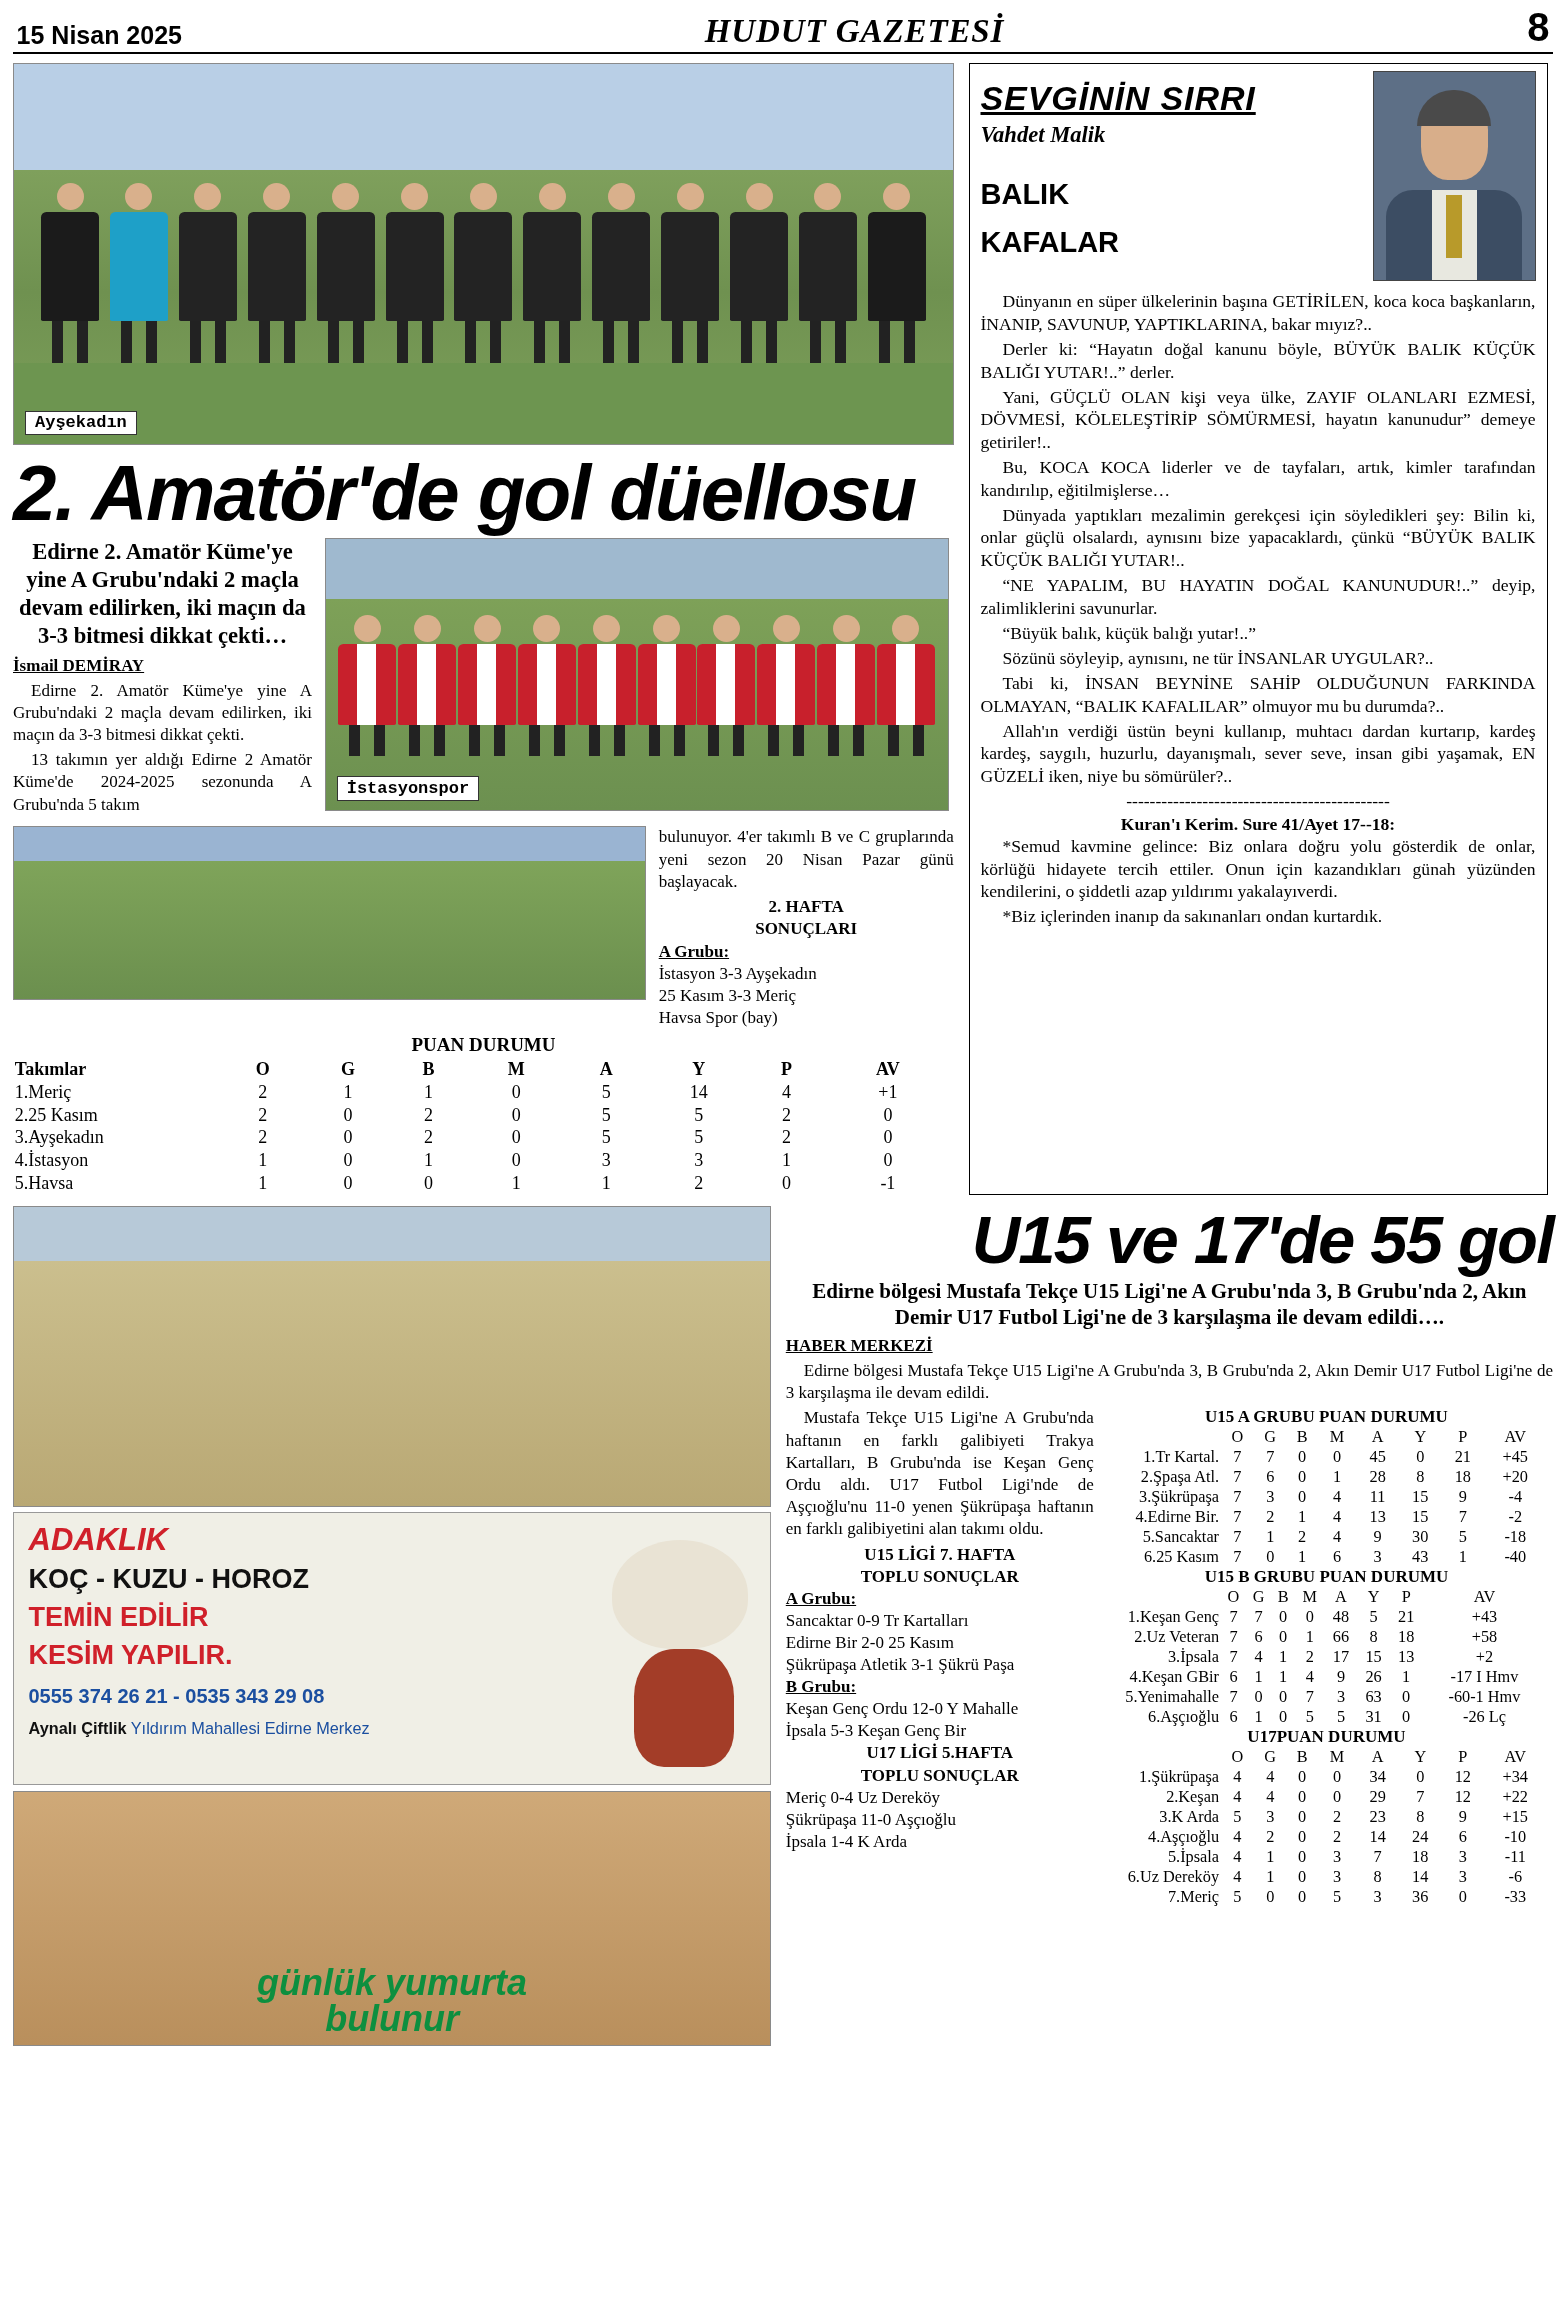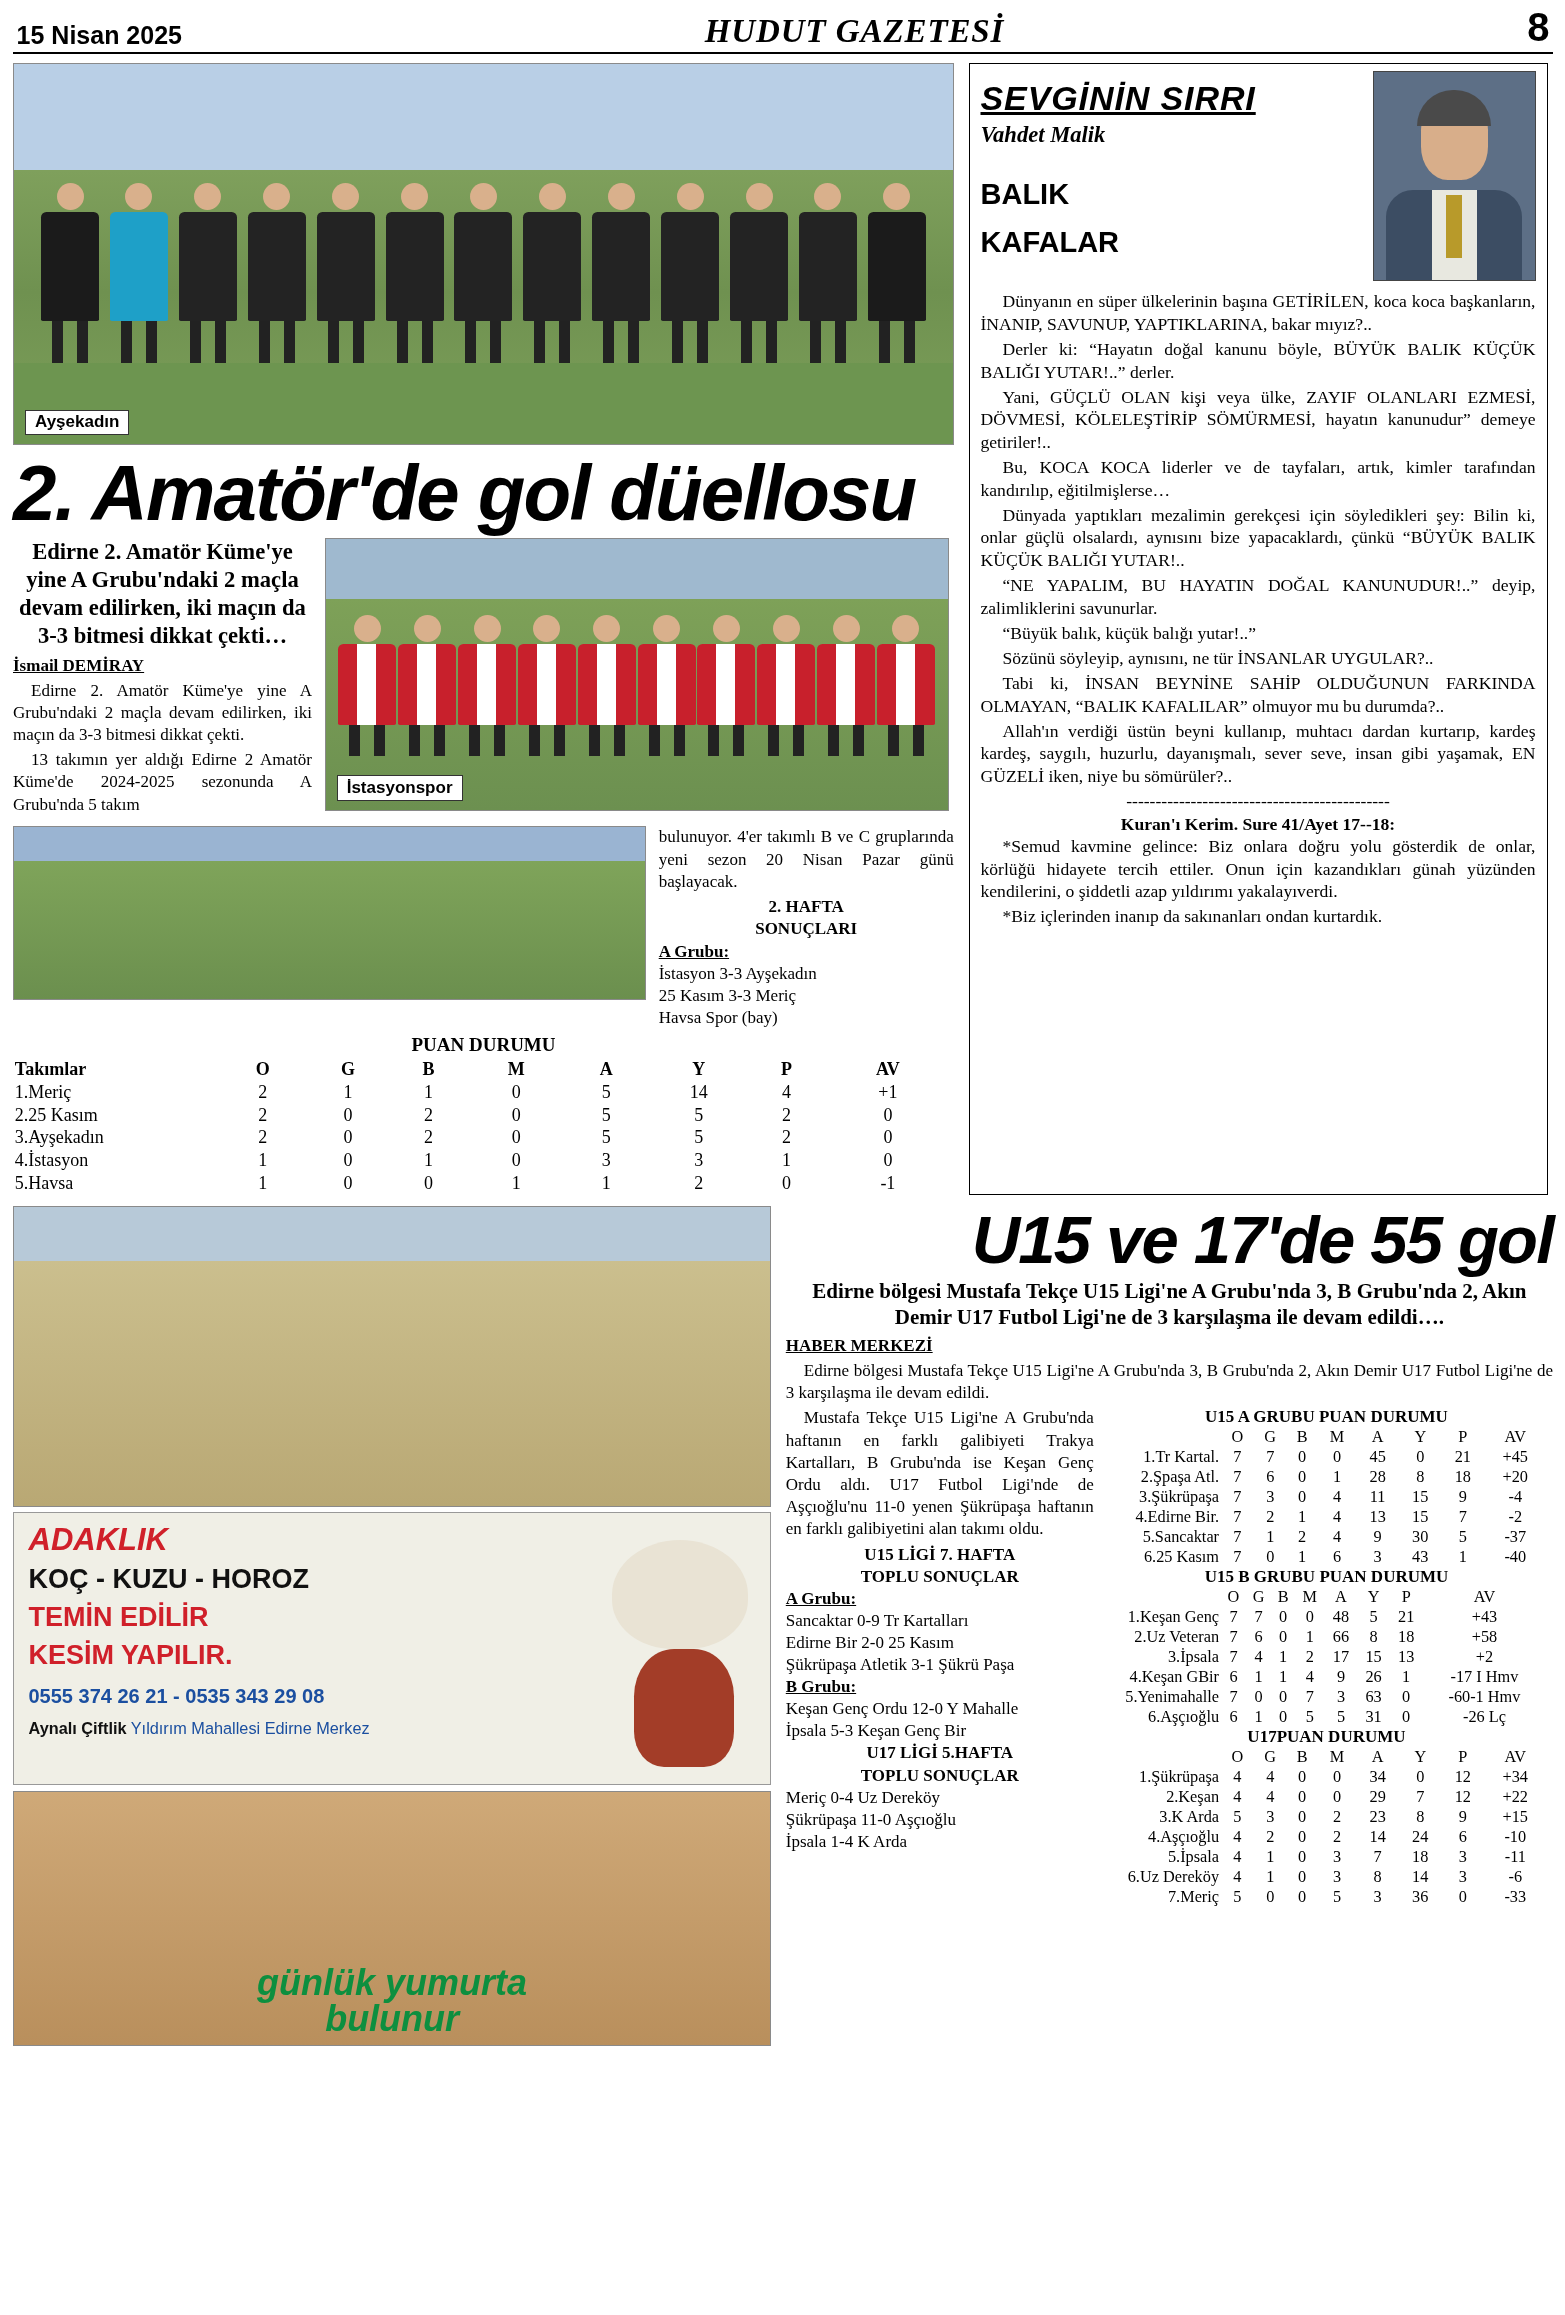--- a/index.html
+++ b/index.html
@@ -10,21 +10,21 @@
   .masthead{display:flex;align-items:flex-end;justify-content:space-between;
             padding:5.4px 3.6px 1.8px 3.6px;border-bottom:2.7px solid #000;}
   .mast-date{font-family:"Liberation Sans",sans-serif;font-weight:bold;font-size:25px;}
   .mast-title{font-family:"Liberation Serif",serif;font-weight:bold;font-style:italic;
               font-size:33px;letter-spacing:0.9px;}
   .mast-page{font-family:"Liberation Sans",sans-serif;font-weight:bold;font-size:40px;}
 
   
   .photo{background:#cfd6cf;border:0.9px solid #8a8a8a;position:relative;overflow:hidden;}
   .caption{position:absolute;left:11px;bottom:9px;background:#fff;border:0.9px solid #333;
-           font-family:Liberation Sans, sans-serif;font-weight:bold;font-size:17px;padding:1.8px 9px;}
+           font-family:Liberation Mono, monospace;font-weight:bold;font-size:17px;padding:1.8px 9px;}
 
   .topwrap{display:flex;gap:14.5px;margin-top:9px;}
   .col-left{width:941px;}
   .col-right{width:579px;border:1.8px solid #000;box-sizing:border-box;padding:7.2px 11px;}
 
   
   .teamphoto{height:380px;background:linear-gradient(#b9cfe6 0%,#b9cfe6 28%,#7fa05c 28%,#6f9150 60%,#7da05a 100%);}
   .pl-row{position:absolute;left:27px;right:27px;bottom:81px;display:flex;justify-content:space-between;align-items:flex-end;}
   .pl{width:58px;}
   .pl .head{width:27px;height:27px;border-radius:50%;background:#d9b08c;margin:0 auto 1.8px;}
@@ -580,21 +580,21 @@
             </tr>
             <tr>
               <td class="lbl">5.Sancaktar</td>
               <td class="num">7</td>
               <td class="num">1</td>
               <td class="num">2</td>
               <td class="num">4</td>
               <td class="num">9</td>
               <td class="num">30</td>
               <td class="num">5</td>
-              <td class="num">-37</td>
+              <td class="num">-18</td>
             </tr>
             <tr>
               <td class="lbl">6.25 Kasım</td>
               <td class="num">7</td>
               <td class="num">0</td>
               <td class="num">1</td>
               <td class="num">6</td>
               <td class="num">3</td>
               <td class="num">43</td>
               <td class="num">1</td>

